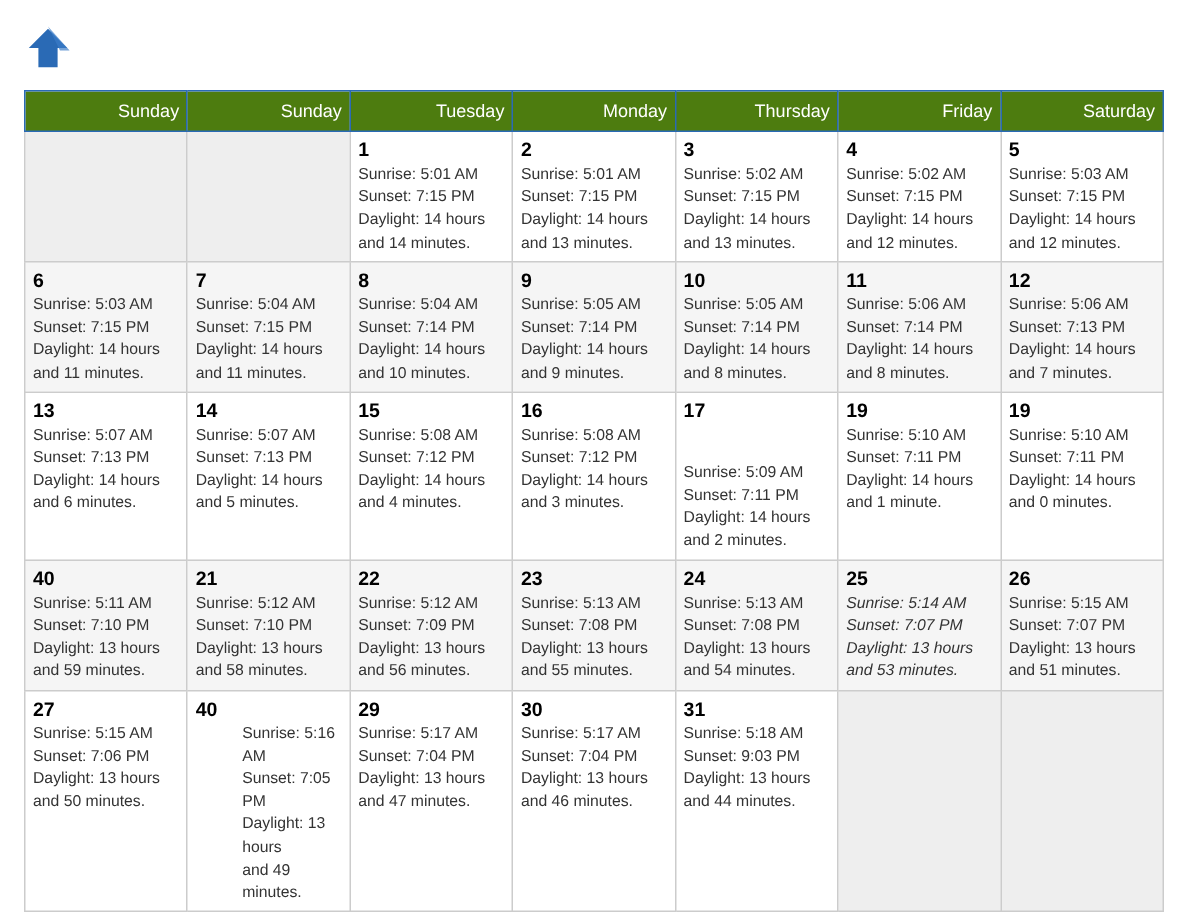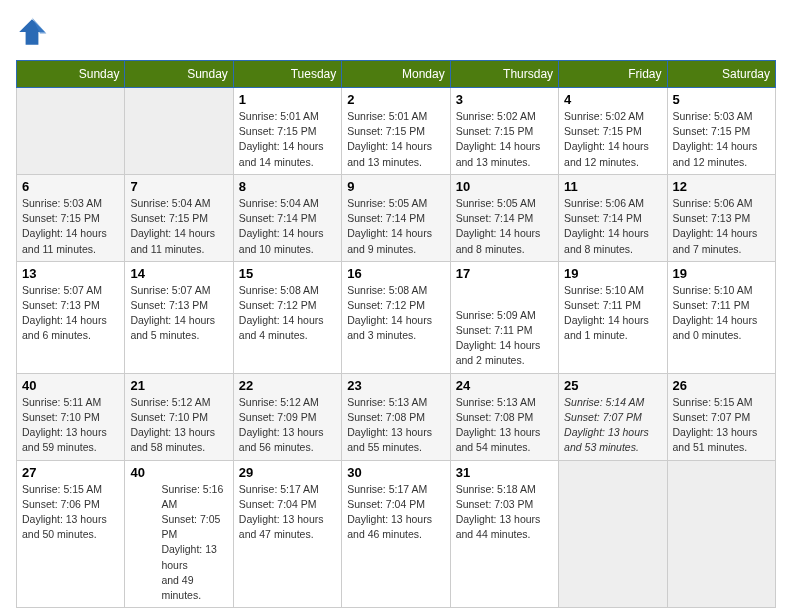--- a/index.html
+++ b/index.html
@@ -337,21 +337,21 @@
         <td>
           <span class="day-num">30</span>
           <div class="day-info" style="white-space: pre-line;">Sunrise: 5:17 AM
 Sunset: 7:04 PM
 Daylight: 13 hours
 and 46 minutes.</div>
         </td>
         <td>
           <span class="day-num">31</span>
           <div class="day-info" style="white-space: pre-line;">Sunrise: 5:18 AM
-Sunset: 7:03 PM
+Sunset: 9:03 PM
 Daylight: 13 hours
 and 44 minutes.</div>
         </td>
         <td class="empty-cell"></td>
         <td class="empty-cell"></td>
       </tr>
     </tbody>
 </table>
 
 </body></html>

